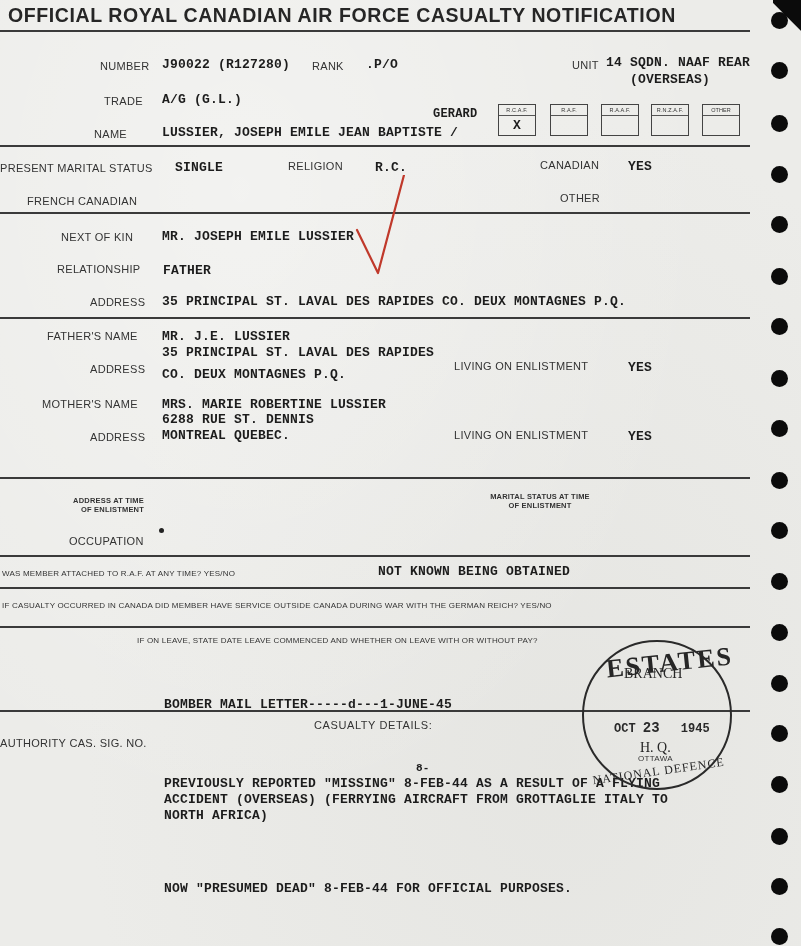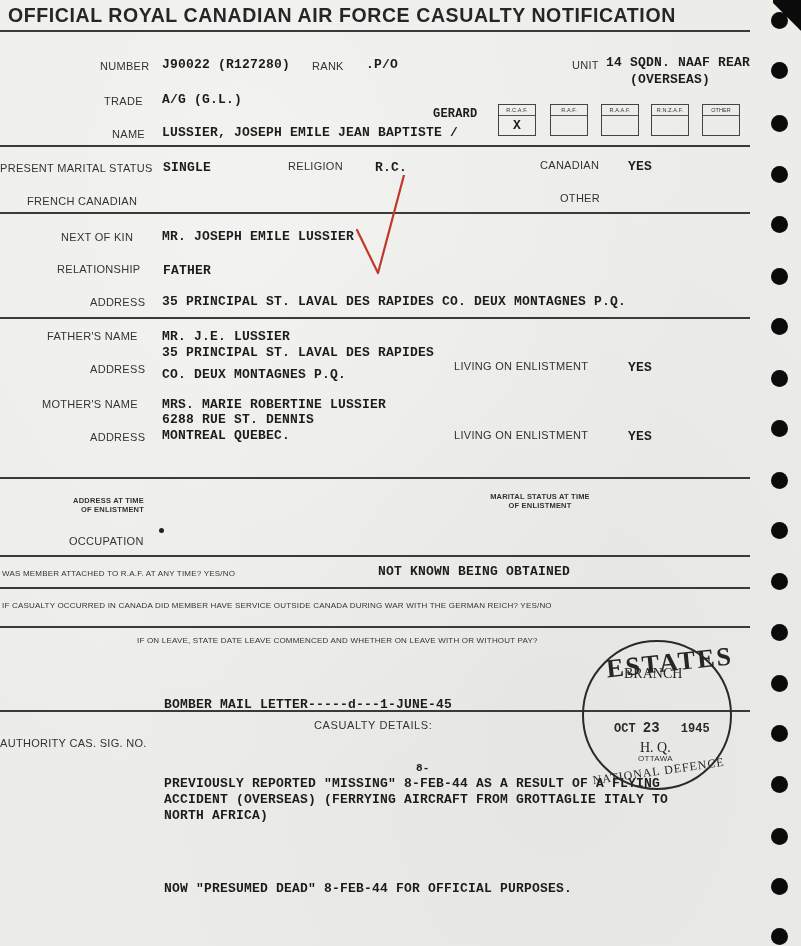--- a/index.html
+++ b/index.html
@@ -72,21 +72,21 @@
   <div class="abs lbl" style="left:312px; top:60px;">RANK</div>
   <div class="abs typed" style="left:366px; top:57px;">.P/O</div>
   <div class="abs lbl" style="left:572px; top:59px;">UNIT</div>
   <div class="abs typed" style="left:606px; top:55px;">14 SQDN. NAAF REAR</div>
   <div class="abs typed" style="left:630px; top:72px;">(OVERSEAS)</div>
 
   <div class="abs lbl" style="left:104px; top:95px;">TRADE</div>
   <div class="abs typed" style="left:162px; top:92px;">A/G (G.L.)</div>
 
   <div class="abs typed" style="left:433px; top:107px; font-size:12px;">GERARD</div>
-  <div class="abs lbl" style="left:112px; top:128px;">NAME</div>
+  <div class="abs lbl" style="left:94px; top:128px;">NAME</div>
   <div class="abs typed" style="left:162px; top:125px;">LUSSIER, JOSEPH EMILE JEAN BAPTISTE /</div>
 
   <div class="svc-box" style="left:498px;">
     <div class="hd">R.C.A.F.</div>
     <div class="val">X</div>
   </div>
   <div class="svc-box" style="left:550px;">
     <div class="hd">R.A.F.</div>
     <div class="val"></div>
   </div>
@@ -99,21 +99,21 @@
     <div class="val"></div>
   </div>
   <div class="svc-box" style="left:702px;">
     <div class="hd">OTHER</div>
     <div class="val"></div>
   </div>
 
   <div class="rule" style="top:145px;"></div>
 
   <div class="abs lbl" style="left:0px; top:162px; font-variant:small-caps;">PRESENT MARITAL STATUS</div>
-  <div class="abs typed" style="left:163px; top:160px;text-align:center;">SINGLE</div>
+  <div class="abs typed" style="left:175px; top:160px;text-align:center;">SINGLE</div>
   <div class="abs lbl" style="left:288px; top:160px;">RELIGION</div>
   <div class="abs typed" style="left:375px; top:160px;">R.C.</div>
   <div class="abs lbl" style="left:540px; top:159px;">CANADIAN</div>
   <div class="abs typed" style="left:628px; top:159px;">YES</div>
 
   <div class="abs lbl" style="left:27px; top:195px;">FRENCH CANADIAN</div>
   <div class="abs lbl" style="left:560px; top:192px;">OTHER</div>
 
   <div class="rule" style="top:212px;"></div>
 

